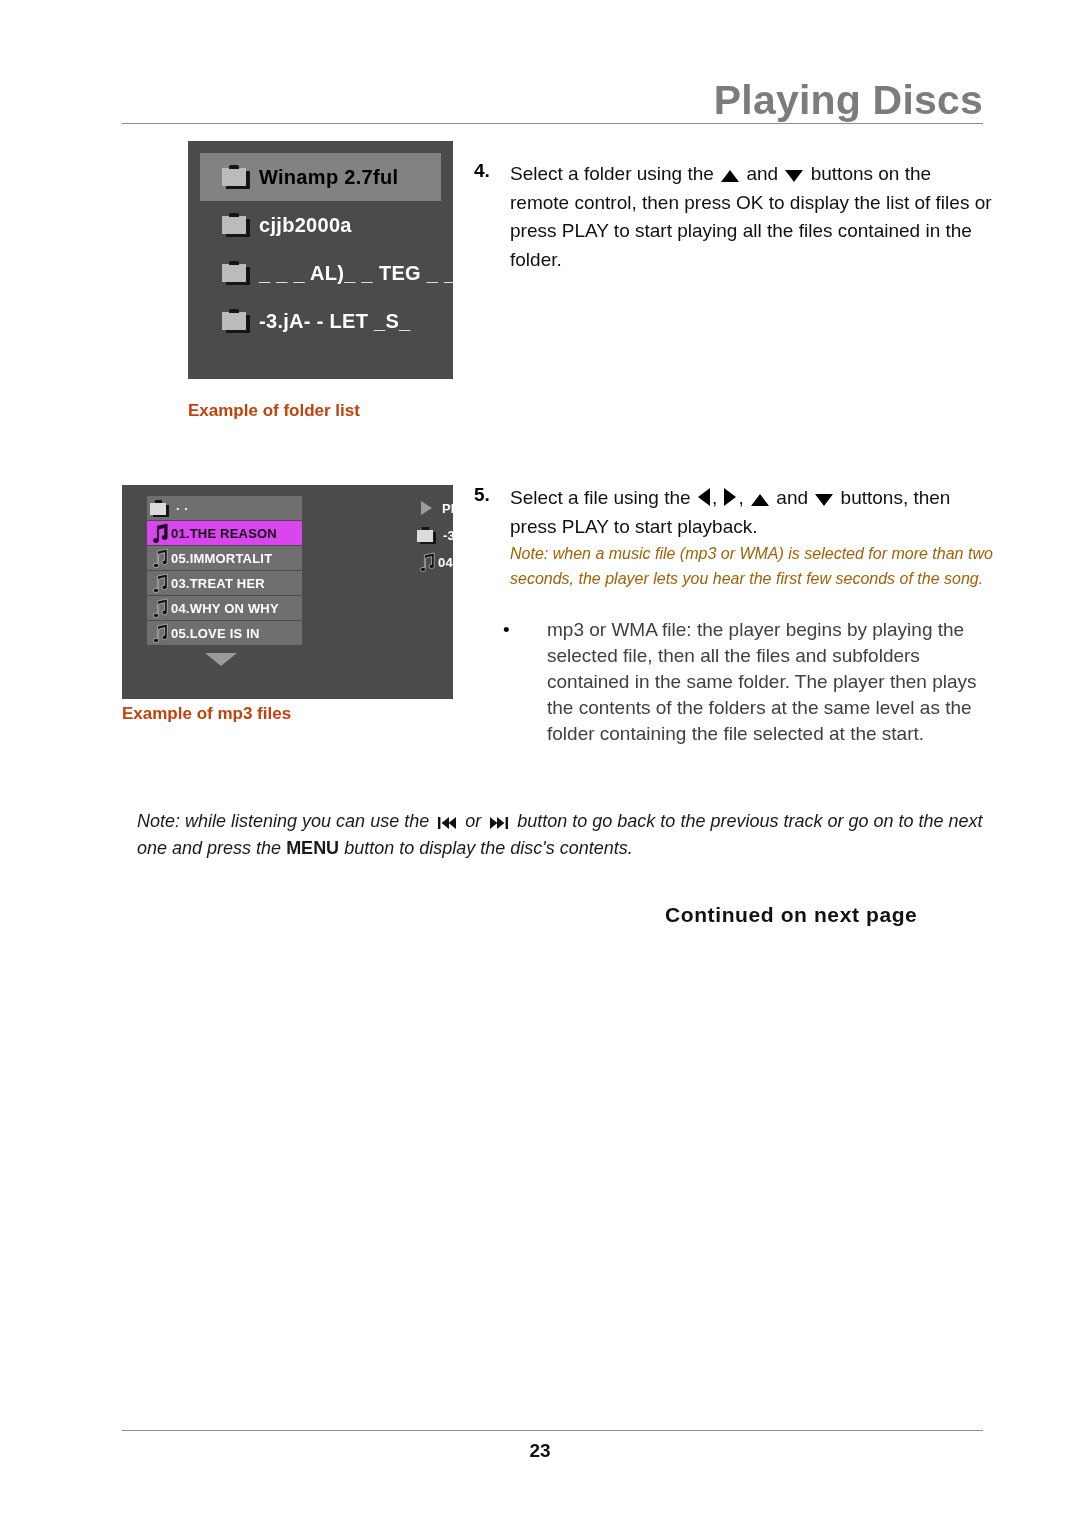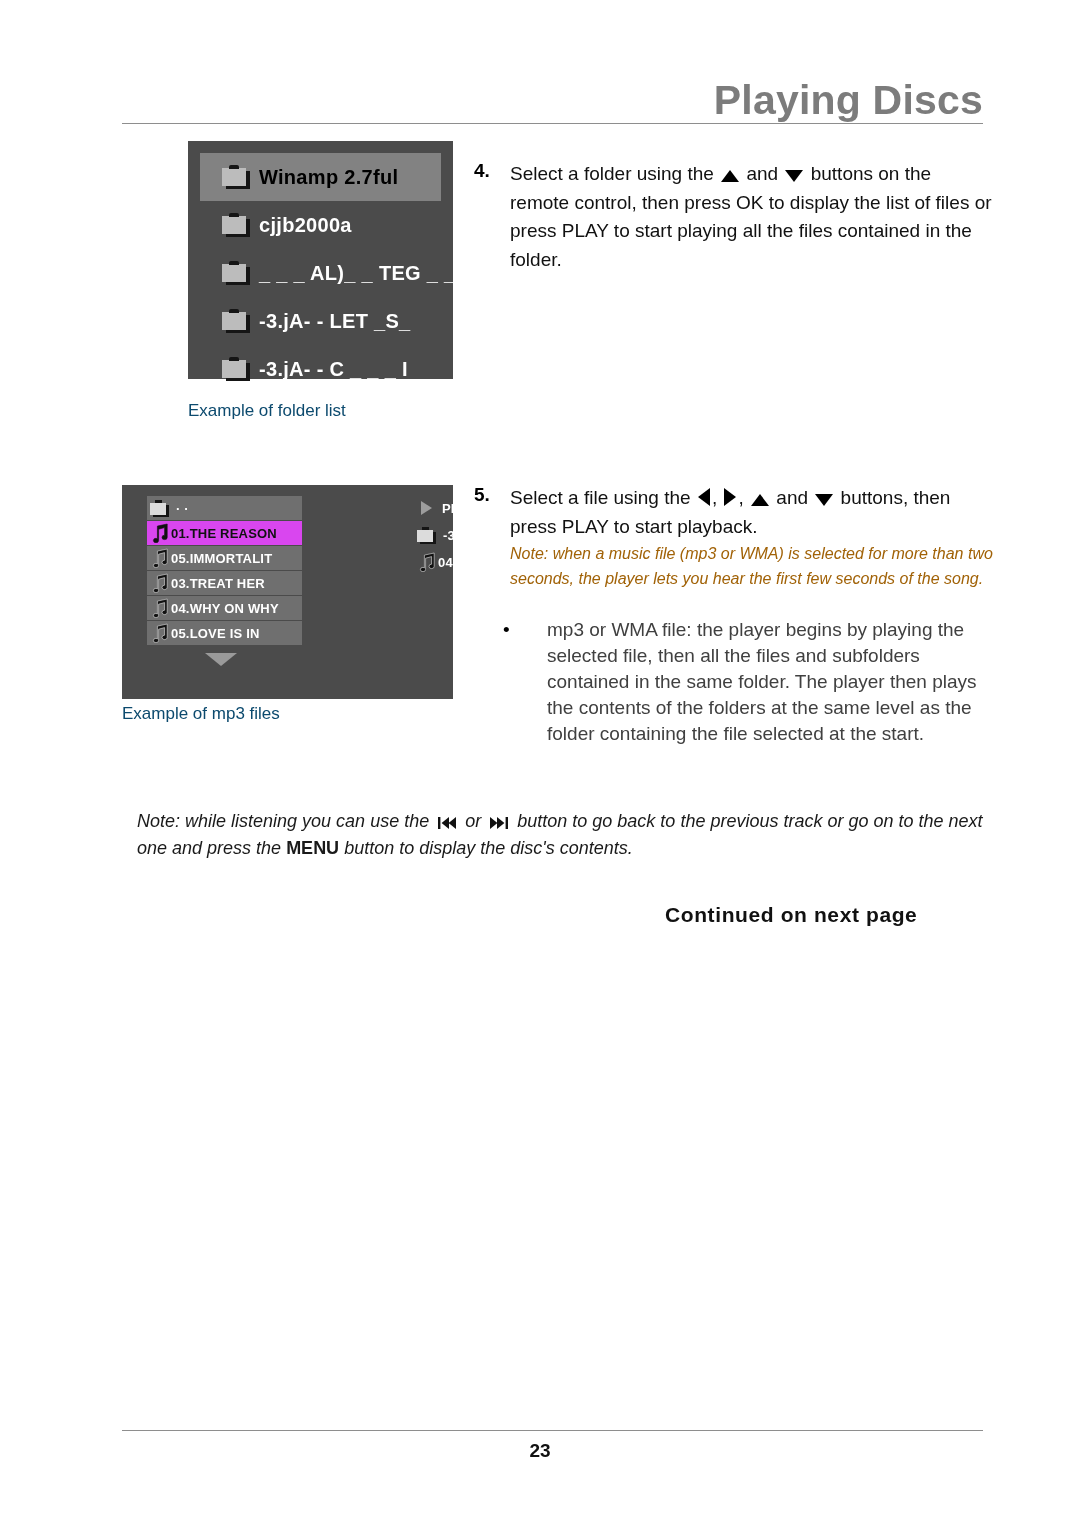--- a/index.html
+++ b/index.html
@@ -214,22 +214,22 @@
     width: 0; height: 0;
     border-left: 16px solid transparent;
     border-right: 16px solid transparent;
     border-top: 13px solid #9a9a9a;
   }
 
   
   .caption {
     position: absolute;
     font-size: 17px;
-    font-weight: normal;
-    color: #0c4a6e;
+    font-weight: bold;
+    color: #c2410c;
     white-space: nowrap;
   }
   #caption-folder-list { left: 188px; top: 401px; }
   #caption-mp3-files   { left: 122px; top: 704px; }
 
   
   .step {
     position: absolute;
     display: flex;
   }
@@ -377,28 +377,20 @@
 
   <div class="folder-row">
     <span class="folder-icon">
       <span class="fi-shadow"></span>
         <span class="fi-body"></span>
         <span class="fi-tab"></span>
     </span>
     <span class="row-label">-3.jA- - LET _S_</span>
   </div>
 
-  <div class="folder-row">
-    <span class="folder-icon">
-      <span class="fi-shadow"></span>
-        <span class="fi-body"></span>
-        <span class="fi-tab"></span>
-    </span>
-    <span class="row-label">-3.jA- - C _ _ _ I</span>
-  </div>
 
 </div>
 <div class="caption" id="caption-folder-list">Example of folder list</div>
 
 <div class="device-panel" id="mp3-panel">
 
   <div id="mp3-left-col">
 
     <div class="mp3-row">
       <span class="folder-icon-sm">

